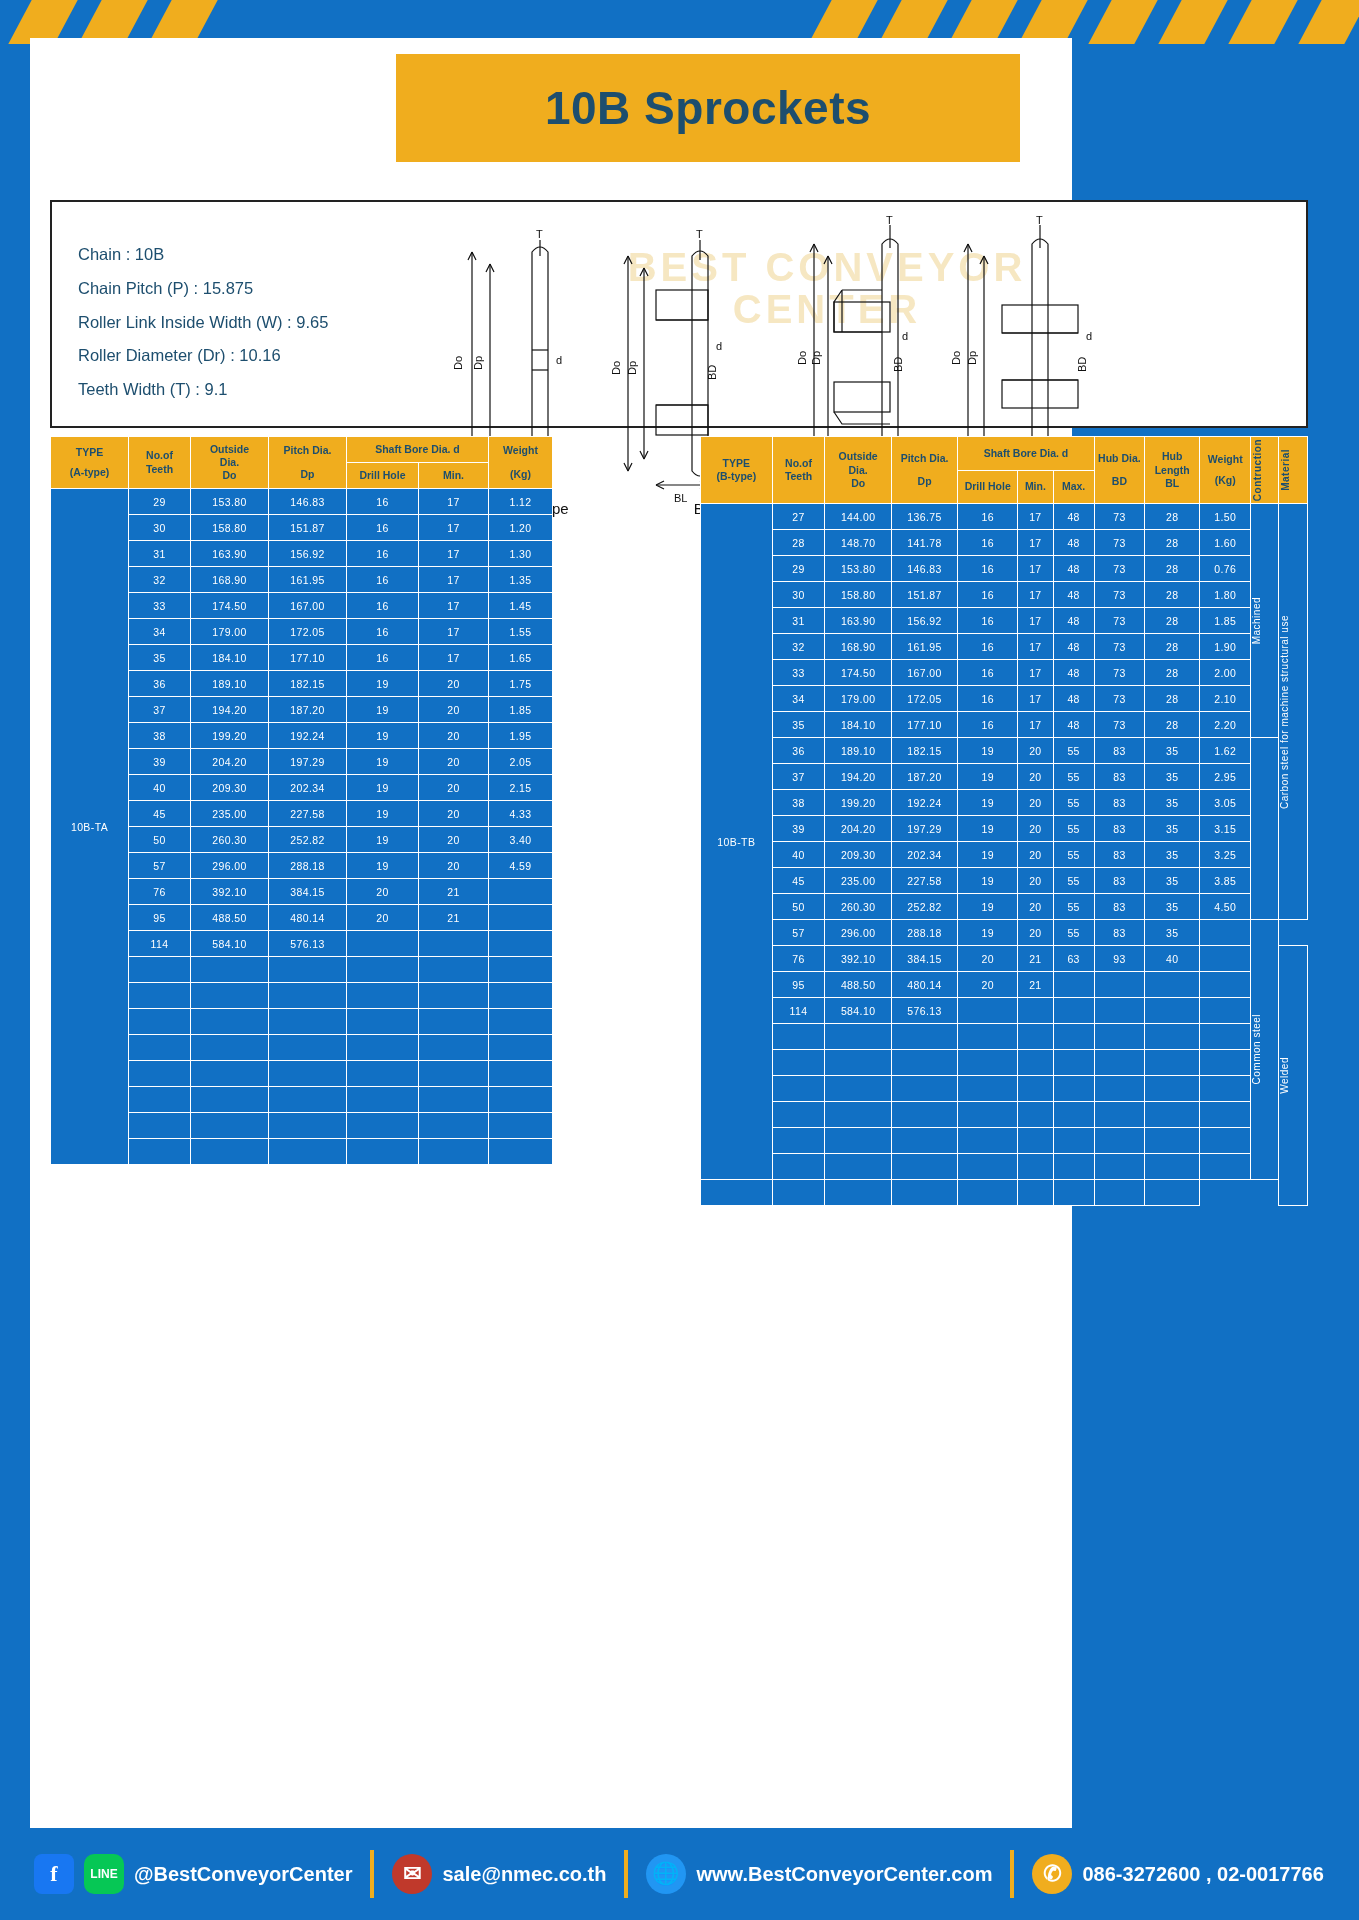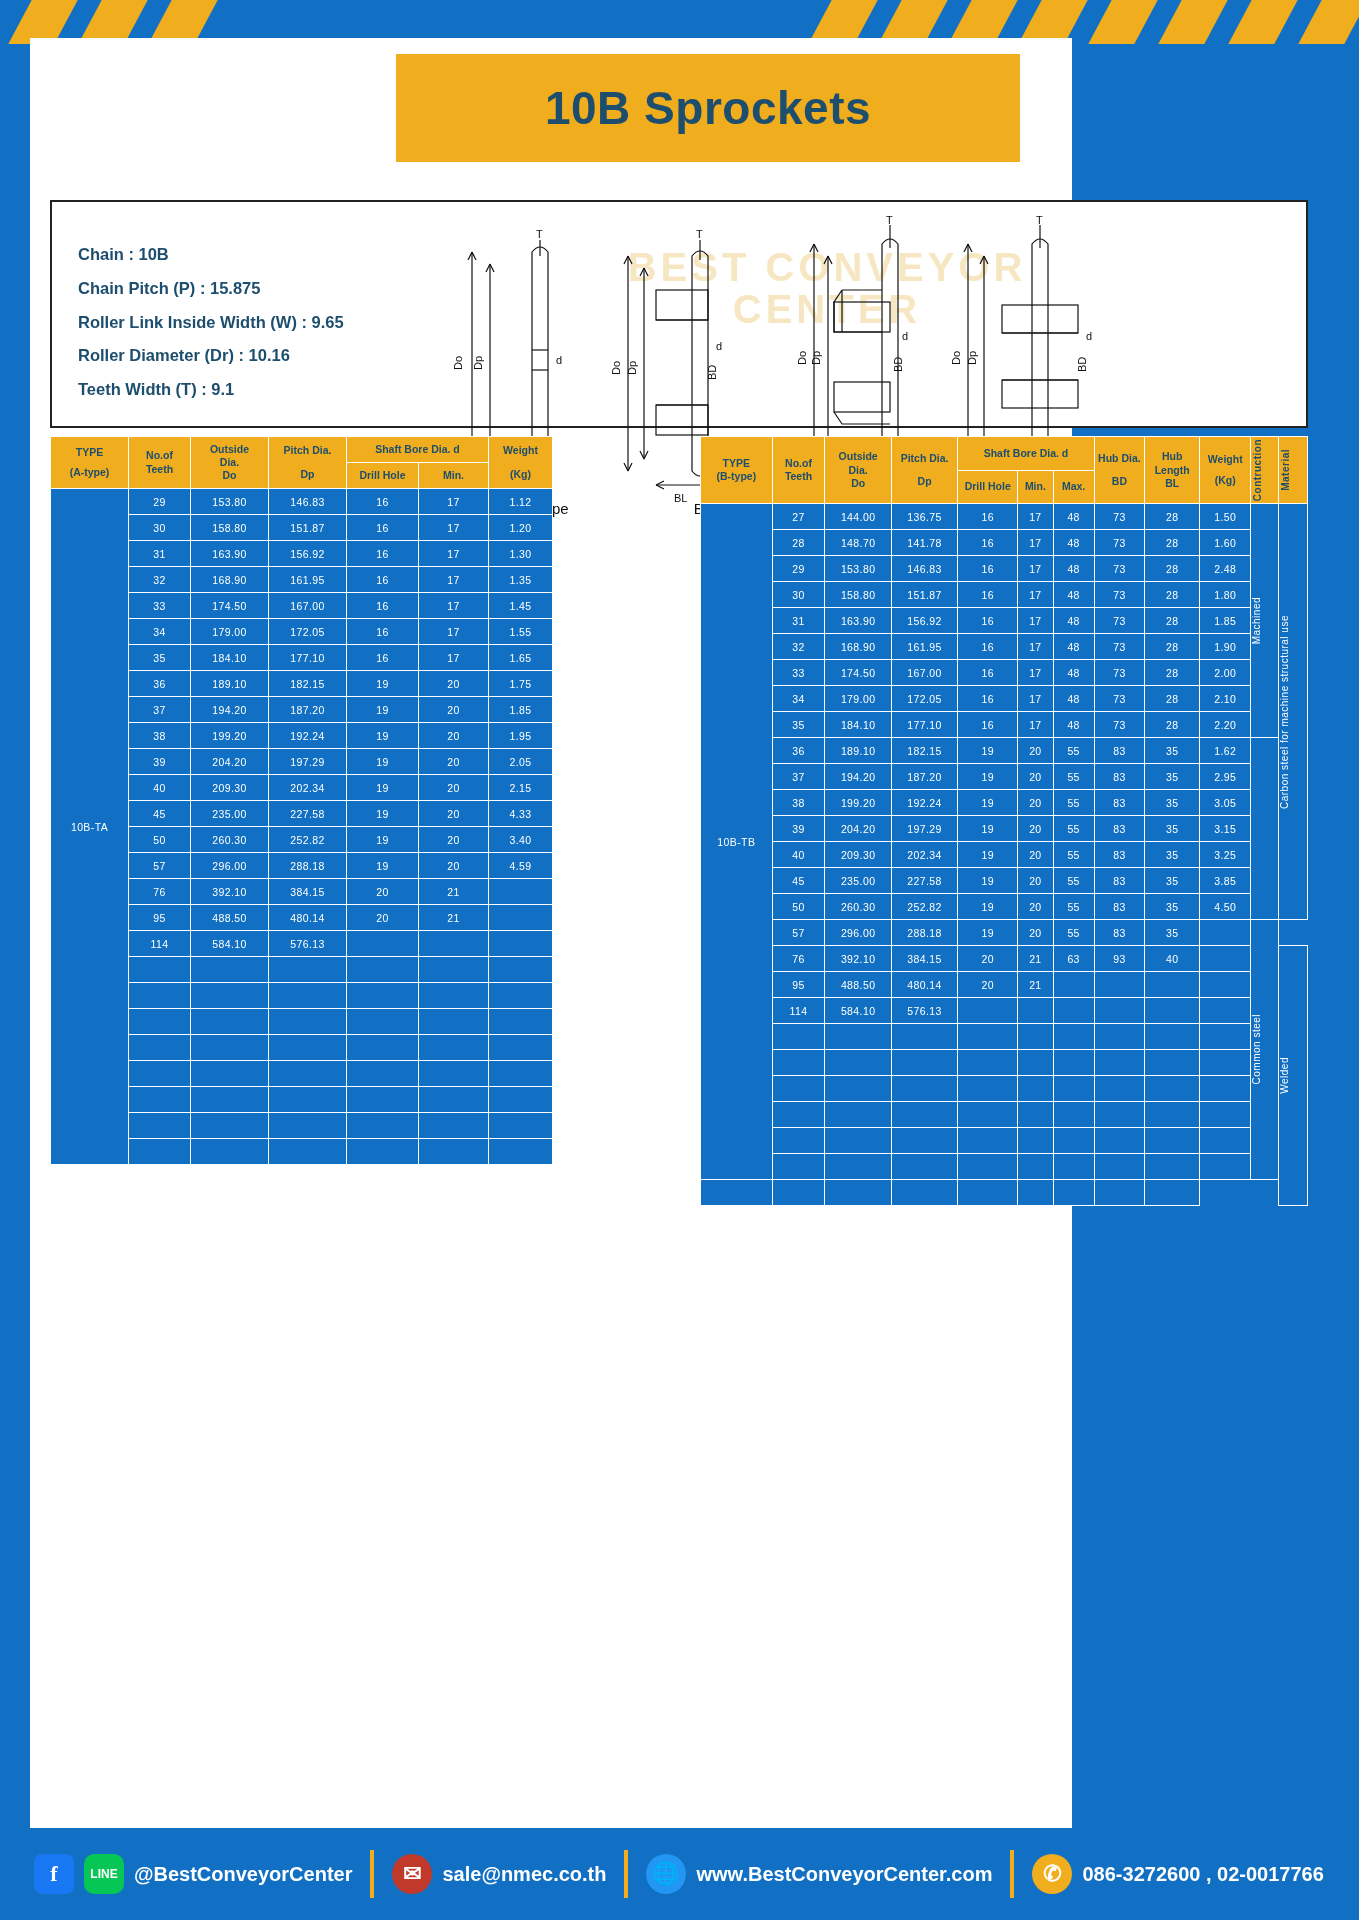--- a/index.html
+++ b/index.html
@@ -33,21 +33,21 @@
   .title-bar h1 {
     margin:0; font-size:46px; font-weight:bold; color:#1d4e6e; letter-spacing:0.5px;
   }
   
   .spec-box {
     position:absolute; left:20px; top:162px; width:1258px; height:228px;
     border:2px solid #222; background:#fff;
   }
   .spec-list {
     position:absolute; left:26px; top:36px;
-    font-size:16.5px; font-weight:bold; color:#1d4e6e; line-height:2.05;
+    font-size:16.5px; font-weight:normal; color:#1d4e6e; line-height:2.05;
   }
   
   .watermark {
     position:absolute; left:560px; top:44px; width:430px; height:140px;
     color:#f3dfae; font-size:40px; font-weight:bold; letter-spacing:4px;
     line-height:1.05; opacity:.75; pointer-events:none; text-align:center;
   }
   
   .draw-area { position:absolute; left:360px; top:8px; width:890px; height:300px; }
   .draw-caption {
@@ -542,21 +542,21 @@
         </tr>
         <tr>
           <td>29</td>
           <td>153.80</td>
           <td>146.83</td>
           <td>16</td>
           <td>17</td>
           <td>48</td>
           <td>73</td>
           <td>28</td>
-          <td>2.48</td>
+          <td>0.76</td>
         </tr>
         <tr>
           <td>30</td>
           <td>158.80</td>
           <td>151.87</td>
           <td>16</td>
           <td>17</td>
           <td>48</td>
           <td>73</td>
           <td>28</td>

